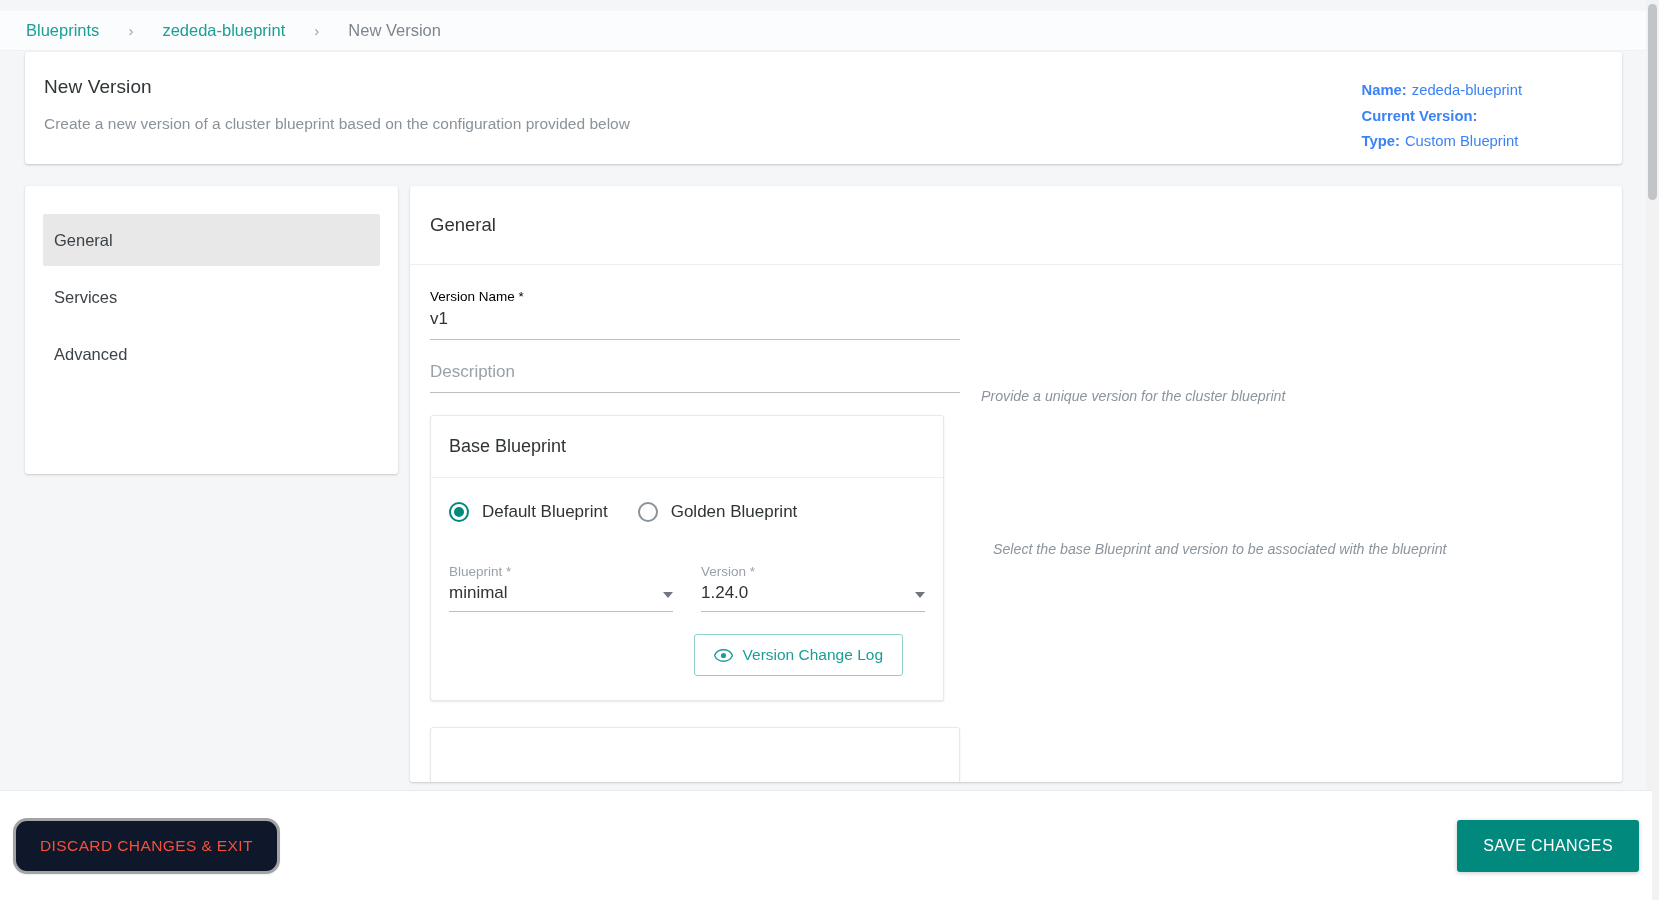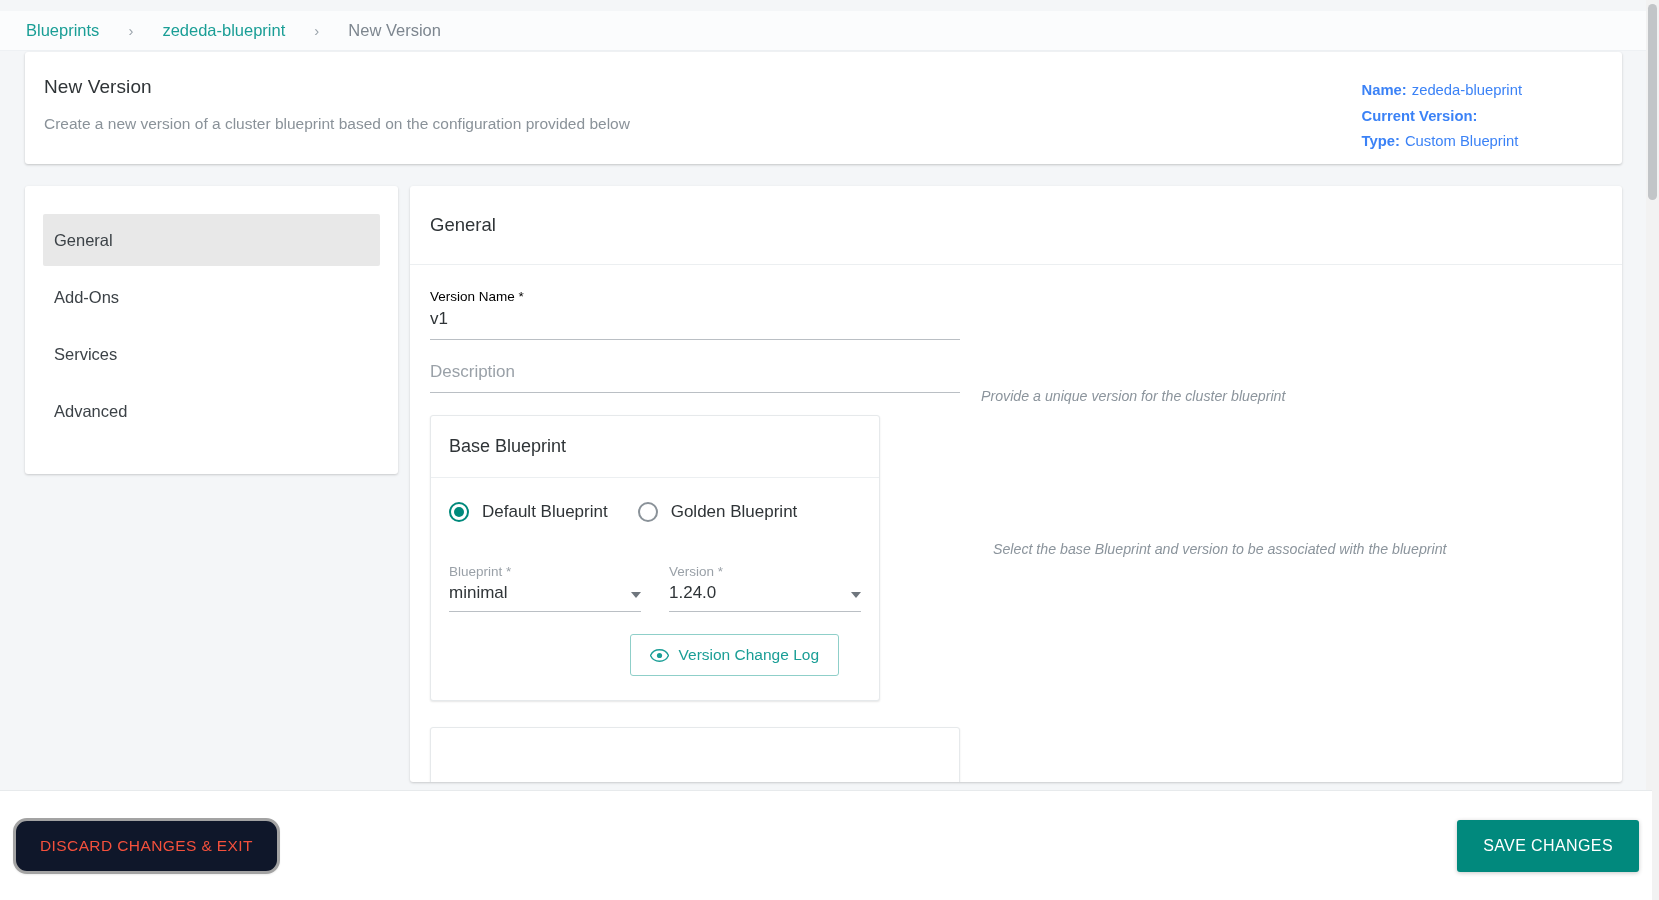--- a/index.html
+++ b/index.html
@@ -85,21 +85,21 @@
 
   .hint {
     position: absolute; font-style: italic; font-size: 14.2px;
     color: #8b949c; white-space: nowrap;
   }
   .hint-version { left: 571px; top: 123px; }
   .hint-base { left: 583px; top: 276px; }
 
   
   .inner-card {
-    width: 450px; margin-top: 14px; background: #fff;
+    width: 514px; margin-top: 14px; background: #fff;
     border: 1px solid #e6e9eb; border-radius: 3px;
     box-shadow: 0 1px 2px rgba(0,0,0,.10);
   }
   .inner-head {
     height: 62px; display: flex; align-items: center; padding-left: 18px;
     font-size: 18px; color: #2f3437; border-bottom: 1px solid #eceff1;
   }
   .inner-body { padding: 24px 18px 24px 18px; }
 
   .radio-row { display: flex; align-items: center; gap: 30px; margin-bottom: 42px; }
@@ -202,23 +202,20 @@
         <span class="meta-key">Type:</span><span class="meta-val">Custom Blueprint</span>
       </div>
     </div>
   </div>
 
   <div class="sidebar-card">
     <div class="nav-item active">
       <span>General</span>
     </div>
     <div class="nav-item">
-      <span>Add-Ons</span>
-    </div>
-    <div class="nav-item">
       <span>Services</span>
     </div>
     <div class="nav-item">
       <span>Advanced</span>
     </div>
   </div>
 
   <div class="main-card">
     <div class="main-head">General</div>
 

